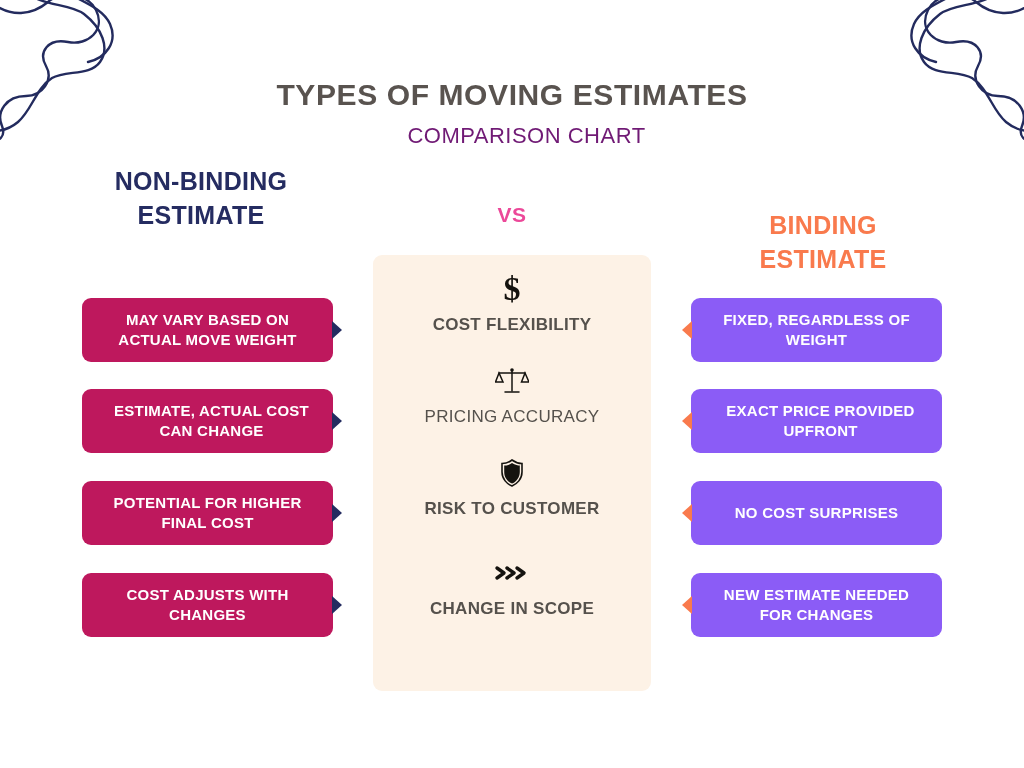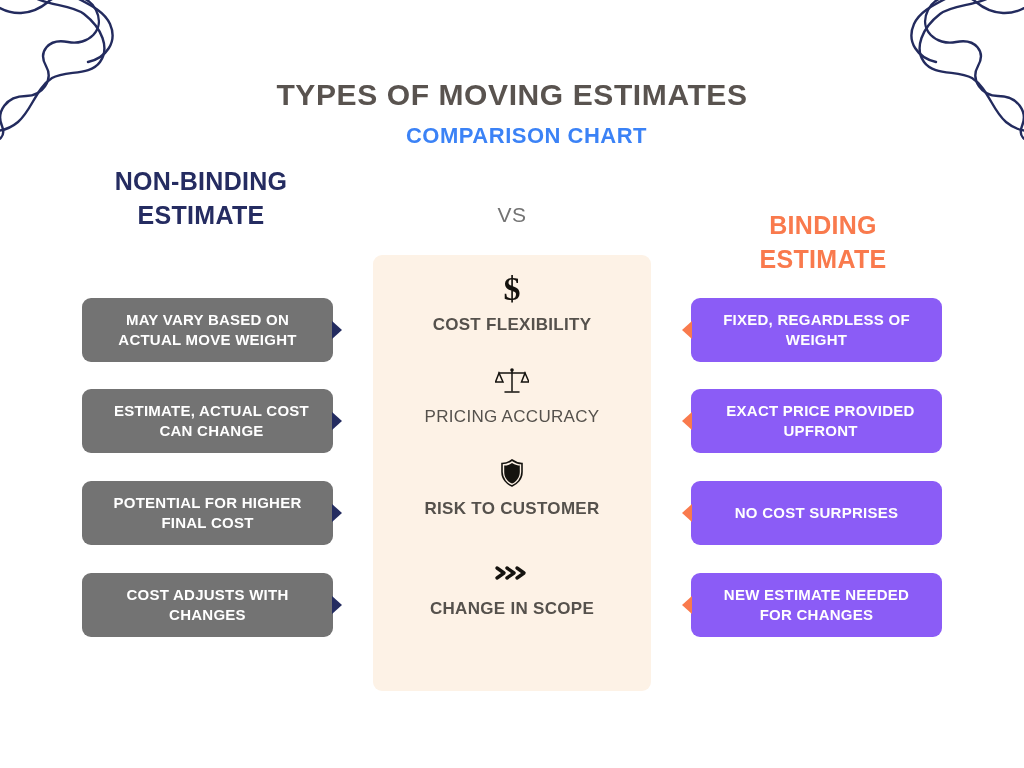--- a/index.html
+++ b/index.html
@@ -39,23 +39,23 @@
   }
   .main-title {
     font-size: 30px;
     font-weight: bold;
     letter-spacing: 0.6px;
     color: #59534f;
   }
   .sub-title {
     margin-top: 11px;
     font-size: 22px;
-    font-weight: bold;
+    font-weight: normal;
     letter-spacing: 0.5px;
-    color: #3b82f6;
+    color: #701a75;
     margin-left: 29px;
   }
 
   
   .col-head {
     position: absolute;
     text-align: center;
     font-size: 25px;
     font-weight: bold;
     line-height: 1.36;
@@ -64,23 +64,23 @@
   .col-head-left  { left: 62px;  top: 164px; width: 278px; color: #252c61; }
   .col-head-right { right: 62px; top: 164px; width: 278px; color: #f97a4d; margin-top: 44px; }
 
   .vs-label {
     position: absolute;
     top: 203px;
     left: 373px;
     width: 278px;
     text-align: center;
     font-size: 21px;
-    font-weight: normal;
+    font-weight: bold;
     letter-spacing: 0.5px;
-    color: #737373;
+    color: #ec4899;
   }
 
   
   .center-panel {
     position: absolute;
     left: 373px;
     top: 255px;
     width: 278px;
     height: 436px;
     background: #fdf2e6;
@@ -128,21 +128,21 @@
     justify-content: center;
     text-align: center;
     border-radius: 9px;
     color: #ffffff;
     font-size: 15px;
     font-weight: bold;
     line-height: 1.33;
     letter-spacing: 0.25px;
     padding: 0 16px;
   }
-  .bubble-left  { background: #737373; left: 82px;  width: 251px; }
+  .bubble-left  { background: #be185d; left: 82px;  width: 251px; }
   .bubble-right { background: #8b5cf6; right: 82px; width: 251px; }
 
   
   .bubble-left::after {
     content: "";
     position: absolute;
     right: -9px;
     top: 50%;
     transform: translateY(-50%);
     width: 0;

